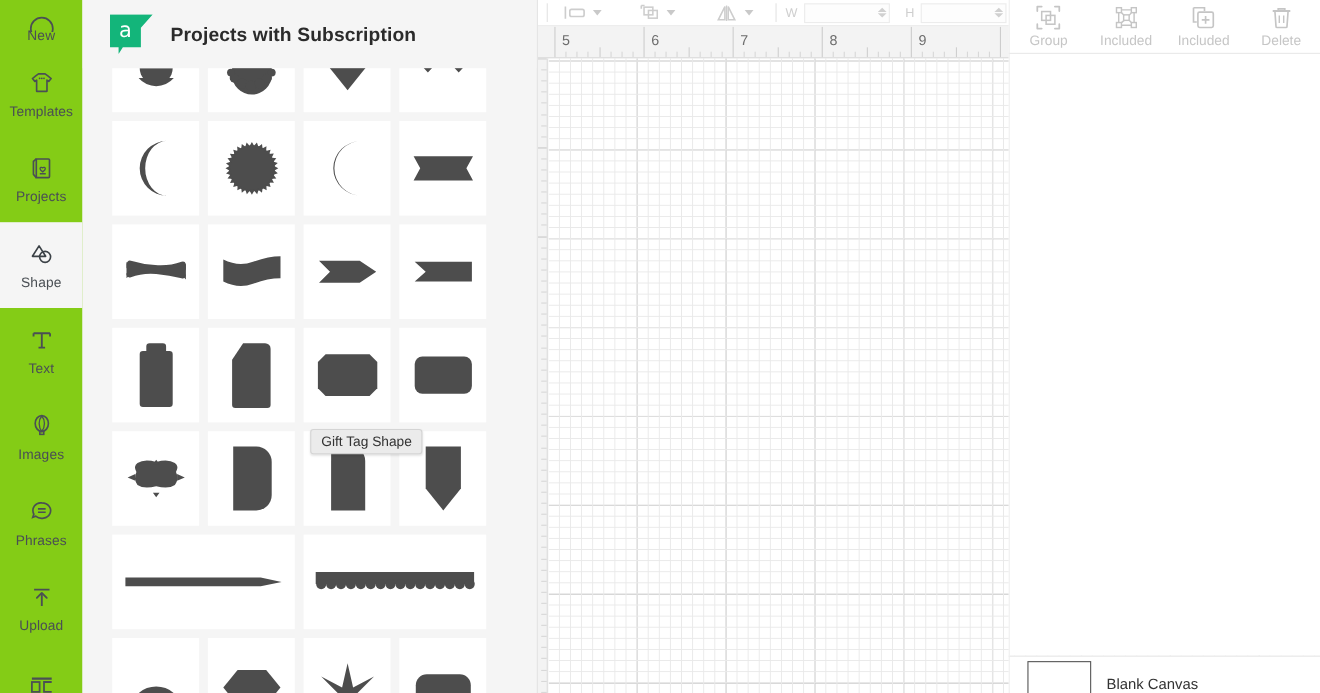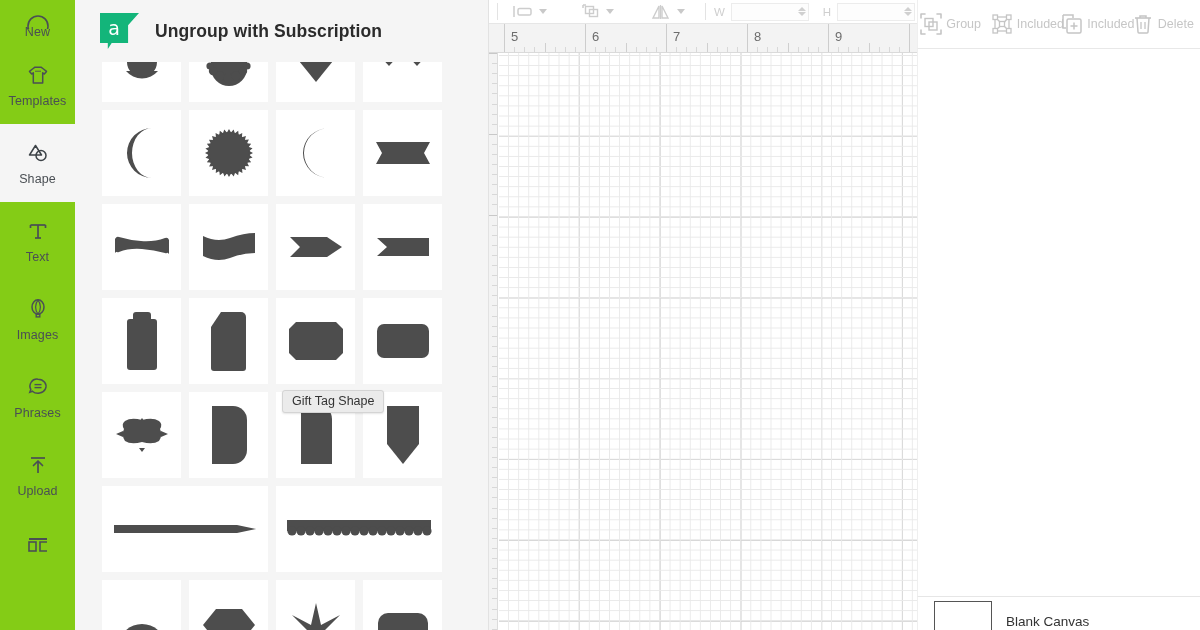--- a/index.html
+++ b/index.html
@@ -134,21 +134,21 @@
     z-index:1;
   }
 
   
   #right-bar {
     position:absolute; right:0; top:0; width:283px; height:49px;
     background:#ffffff; border-bottom:1px solid #e8e8e8; border-left:1px solid #efefef;
     display:flex; align-items:center; justify-content:space-around; z-index:20;
   }
   .rb-btn {
-    display:flex; flex-direction:row; align-items:center; gap:3px;
+    display:flex; flex-direction:column; align-items:center; gap:3px;
     color:#c5c5c5; cursor:default; width:68px;
   }
   .rb-btn svg { display:block; }
   .rb-label { font-size:12.5px; color:#c6c6c6; line-height:1; }
 
   
   #right-bottom {
     position:absolute; right:0; bottom:0; width:283px; height:34px;
     background:#ffffff; border-top:1px solid #e6e6e6; border-left:1px solid #efefef;
     display:flex; align-items:center; gap:14px; padding-left:16px; z-index:20;
@@ -182,20 +182,31 @@
         <svg viewBox="0 0 26 26">
           <path d="M7.5 7 L10 5.2 h6 L18.5 7 l3 2.4 -2.2 2.6 -1.6 -1.2 V21 H8.3 V10.8 L6.7 12 4.5 9.4 Z" fill="none" stroke="#4a4f54" stroke-width="1.5" stroke-linejoin="round"></path>
           <circle cx="11" cy="9.2" r=".8" fill="#4a4f54"></circle>
             <circle cx="13" cy="9.2" r=".8" fill="#4a4f54"></circle>
             <circle cx="15" cy="9.2" r=".8" fill="#4a4f54"></circle>
         </svg>
       </span>
       <span class="nav-label">Templates</span>
     </div>
 
+    <div class="nav-item">
+      <span class="nav-ico">
+        <svg viewBox="0 0 26 26">
+          <path d="M8 4.5 h11 a1 1 0 0 1 1 1 v15 a1 1 0 0 1 -1 1 H8 Z" fill="none" stroke="#4a4f54" stroke-width="1.5"></path>
+          <path d="M8 4.5 l-2.6 2.2 v11.8 L8 21.5" fill="none" stroke="#4a4f54" stroke-width="1.5" stroke-linejoin="round"></path>
+          <path d="M13.8 12.6c-1-1-2.4-.3-2.4.9 0 1.2 2.4 2.7 2.4 2.7s2.4-1.5 2.4-2.7c0-1.2-1.4-1.9-2.4-.9z" fill="none" stroke="#4a4f54" stroke-width="1.2"></path>
+          <line x1="11.2" y1="18" x2="16.6" y2="18" stroke="#4a4f54" stroke-width="1.3"></line>
+        </svg>
+      </span>
+      <span class="nav-label">Projects</span>
+    </div>
 
     <div class="nav-item active">
       <span class="nav-ico">
         <svg viewBox="0 0 26 26">
           <path d="M10.5 5.5 L16.5 15 H4.5 Z" fill="none" stroke="#3c4247" stroke-width="1.5" stroke-linejoin="round"></path>
           <circle cx="16" cy="15.5" r="5" fill="none" stroke="#3c4247" stroke-width="1.5"></circle>
         </svg>
       </span>
       <span class="nav-label">Shape</span>
     </div>
@@ -257,21 +268,21 @@
     </div>
   </div>
 
   <div id="panel">
 
     <div id="panel-header">
       <span class="access-badge">
         <span class="tag"></span>
         <span class="letter">a</span>
       </span>
-      <span id="panel-title">Ungroup with Subscription</span>
+      <span id="panel-title">Projects with Subscription</span>
     </div>
 
     <div id="grid-wrap">
       <div id="shape-grid">
 
         <div class="tile row-clip">
           <svg width="50" height="50" viewBox="0 0 50 50">
               <path class="sh" d="M9 -6 A21 21 0 0 0 41 -6 Z" transform="translate(0,25)"></path>
               <path class="sh" d="M10 8 a15 15 0 0 0 30 0 z" transform="translate(-0,2)"></path>
             </svg>

